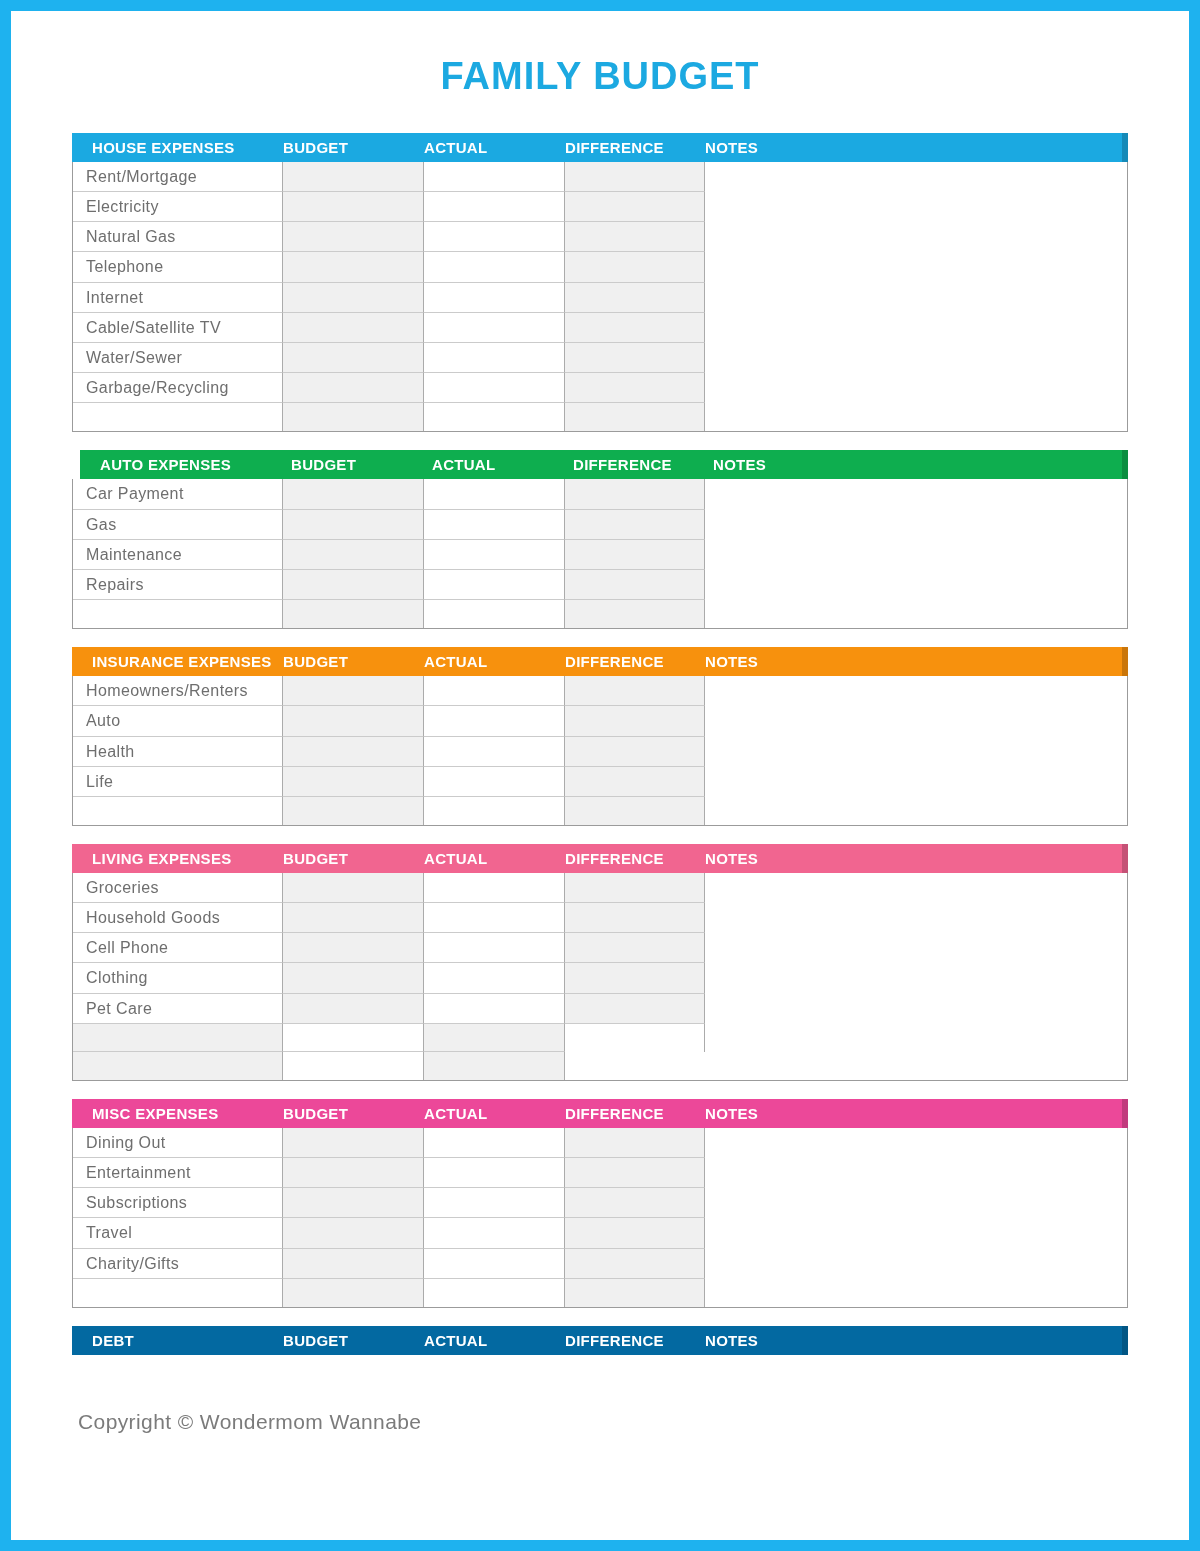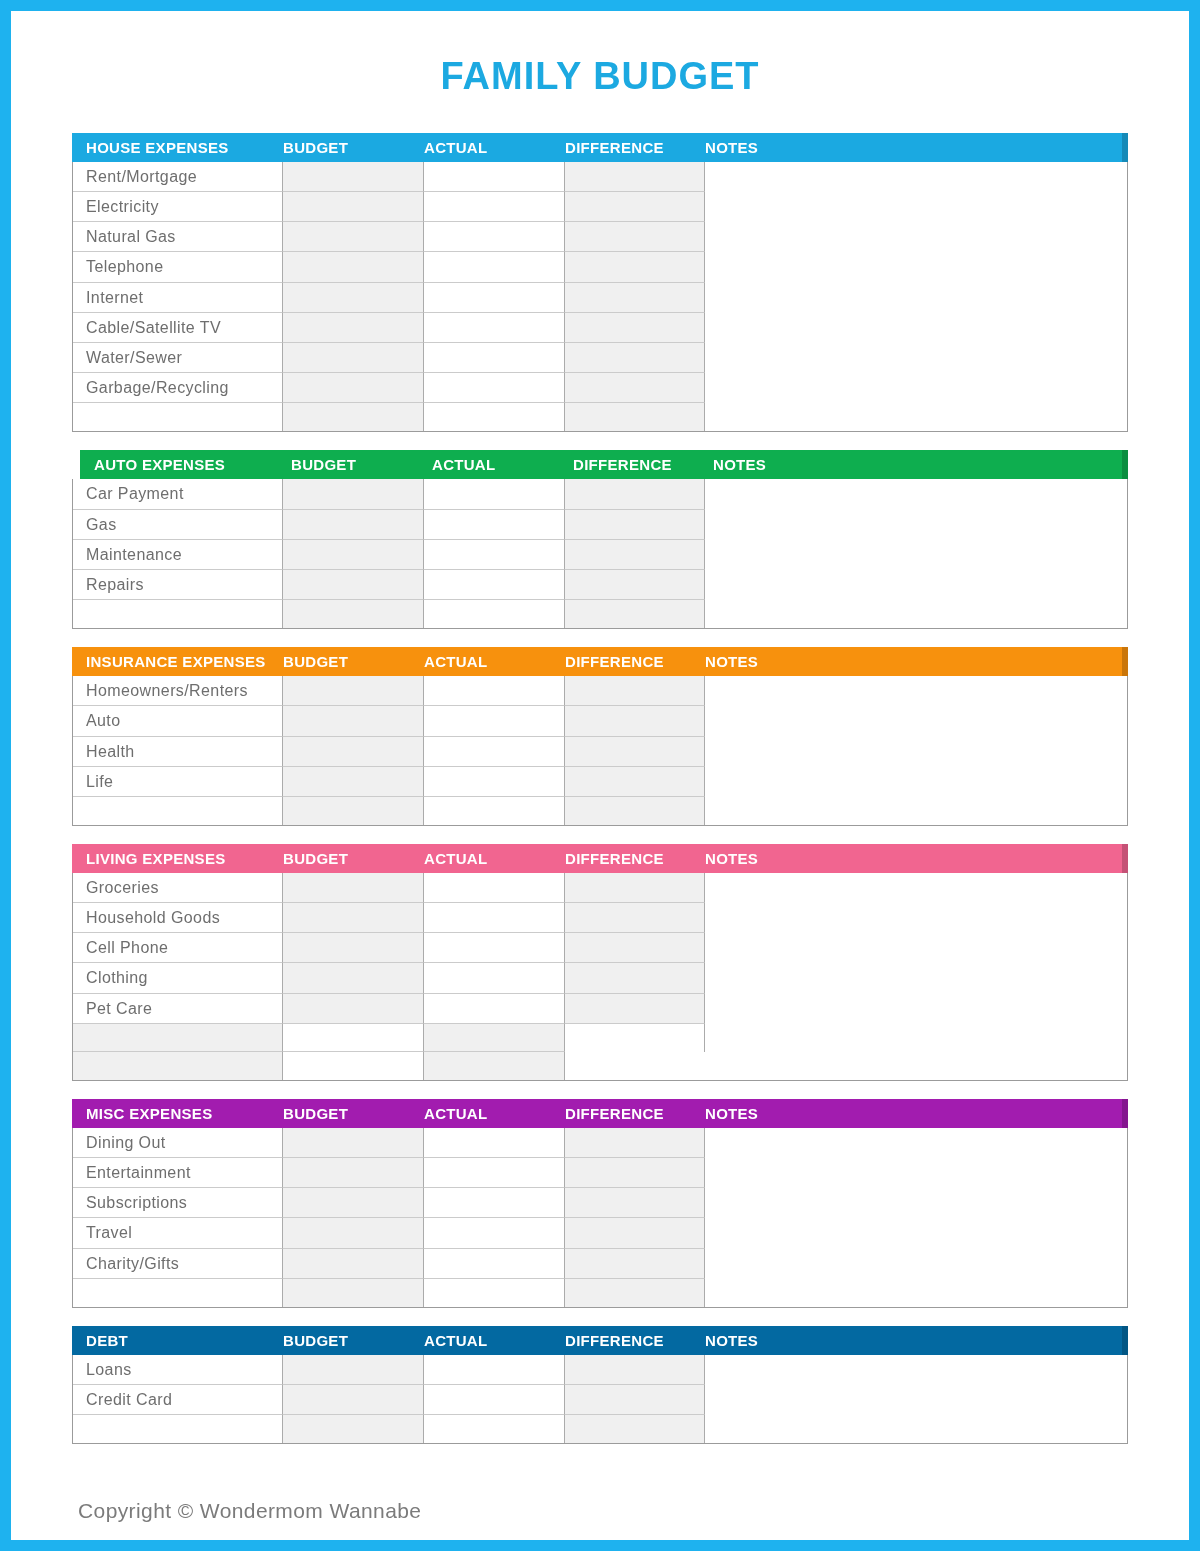--- a/index.html
+++ b/index.html
@@ -28,21 +28,21 @@
   .section:first-of-type{margin-top:36px;}
   .sec-header{
     display:grid;grid-template-columns:211px 141px 141px 140px 1fr;
     height:29px;align-items:center;color:#fff;font-weight:bold;
     font-size:15px;letter-spacing:0.3px;position:relative;
   }
   .sec-header::after{
     content:"";position:absolute;right:0;top:0;bottom:0;width:6px;
     background:rgba(0,0,0,0.18);
   }
-  .sec-name{padding-left:14px;white-space:nowrap;}
+  .sec-name{padding-left:20px;white-space:nowrap;}
   .col-h{text-align:left;}
   .sec-body{
     display:grid;grid-template-columns:210px 141px 141px 140px 1fr;
     grid-auto-rows:minmax(28px,auto);
     border:1px solid var(--outer-line);border-top:none;background:#fff;
   }
   .cell{
     border-right:1px solid var(--col-line);
     border-bottom:1px solid var(--row-line);
     display:flex;align-items:center;min-height:28px;box-sizing:border-box;
@@ -209,21 +209,21 @@
           <div class="cell"></div>
           <div class="cell shaded"></div>
           <div class="cell label-cell last-row"></div>
           <div class="cell shaded last-row"></div>
           <div class="cell last-row"></div>
           <div class="cell shaded last-row"></div>
           <div class="notes-cell" style="grid-row: 1 / span 7;"></div>
         </div>
       </div>
       <div class="section">
-        <div class="sec-header" style="background: #a21caf;">
+        <div class="sec-header" style="background: #ec4899;">
           <div class="sec-name">MISC EXPENSES</div>
           <div class="col-h">BUDGET</div>
           <div class="col-h">ACTUAL</div>
           <div class="col-h">DIFFERENCE</div>
           <div class="col-h">NOTES</div>
         </div>
         <div class="sec-body">
           <div class="cell label-cell">Dining Out</div>
           <div class="cell shaded"></div>
           <div class="cell"></div>
@@ -251,32 +251,17 @@
           <div class="notes-cell" style="grid-row: 1 / span 6;"></div>
         </div>
       </div>
       <div class="section">
         <div class="sec-header" style="background: #0369a1;">
           <div class="sec-name">DEBT</div>
           <div class="col-h">BUDGET</div>
           <div class="col-h">ACTUAL</div>
           <div class="col-h">DIFFERENCE</div>
           <div class="col-h">NOTES</div>
-        </div>
-        <div class="sec-body">
-          <div class="cell label-cell">Loans</div>
-          <div class="cell shaded"></div>
-          <div class="cell"></div>
-          <div class="cell shaded"></div>
-          <div class="cell label-cell">Credit Card</div>
-          <div class="cell shaded"></div>
-          <div class="cell"></div>
-          <div class="cell shaded"></div>
-          <div class="cell label-cell last-row"></div>
-          <div class="cell shaded last-row"></div>
-          <div class="cell last-row"></div>
-          <div class="cell shaded last-row"></div>
-          <div class="notes-cell" style="grid-row: 1 / span 3;"></div>
         </div>
       </div>
     </div>
   <div class="copyright">Copyright © Wondermom Wannabe</div>
 </div>
 
 </body></html>

